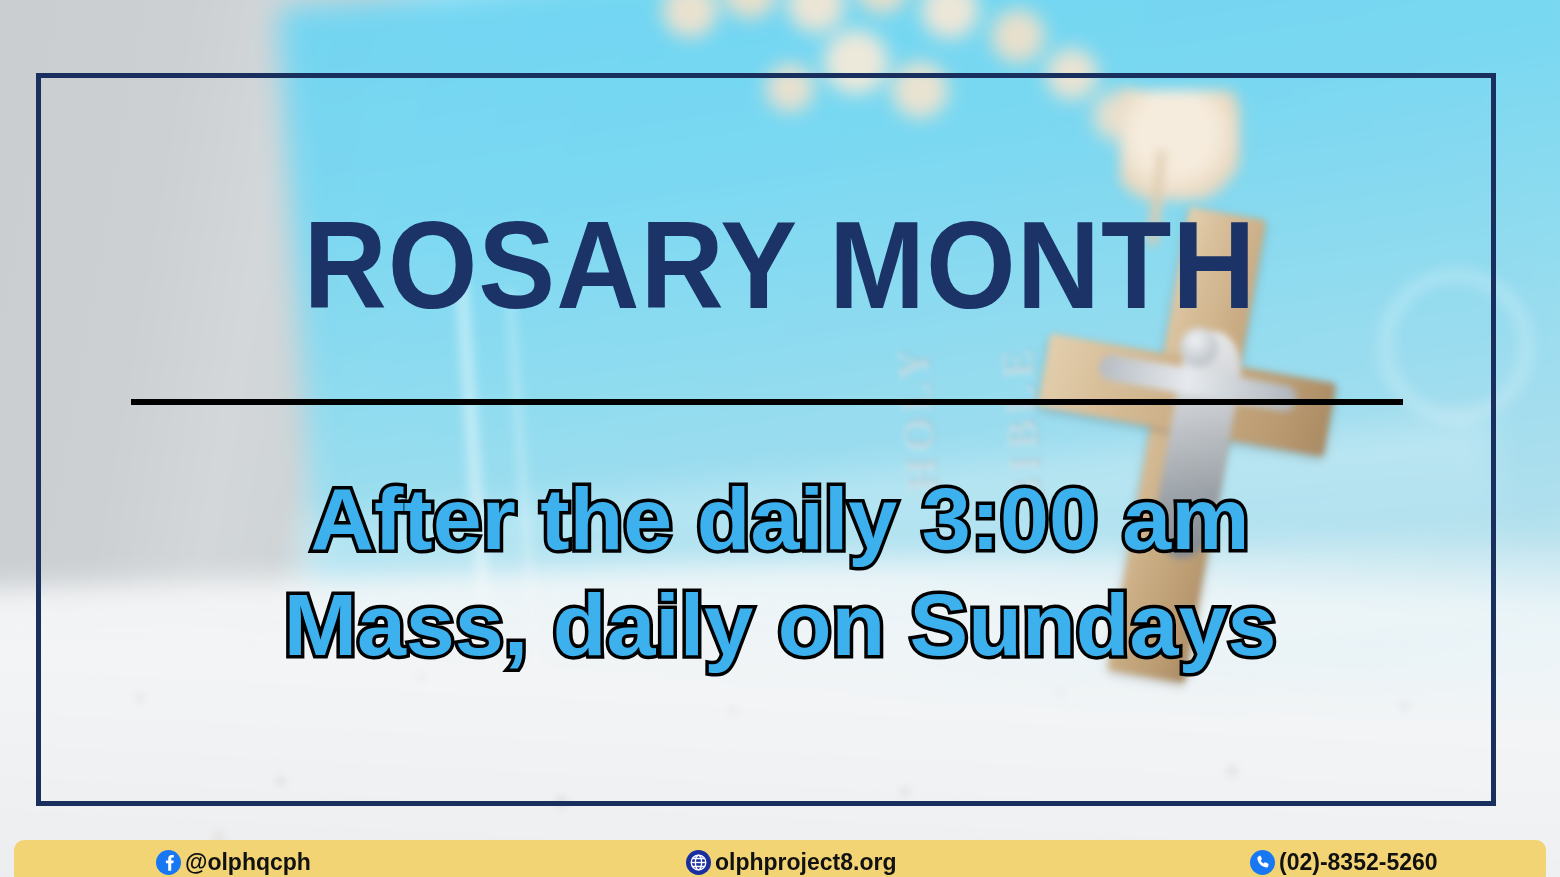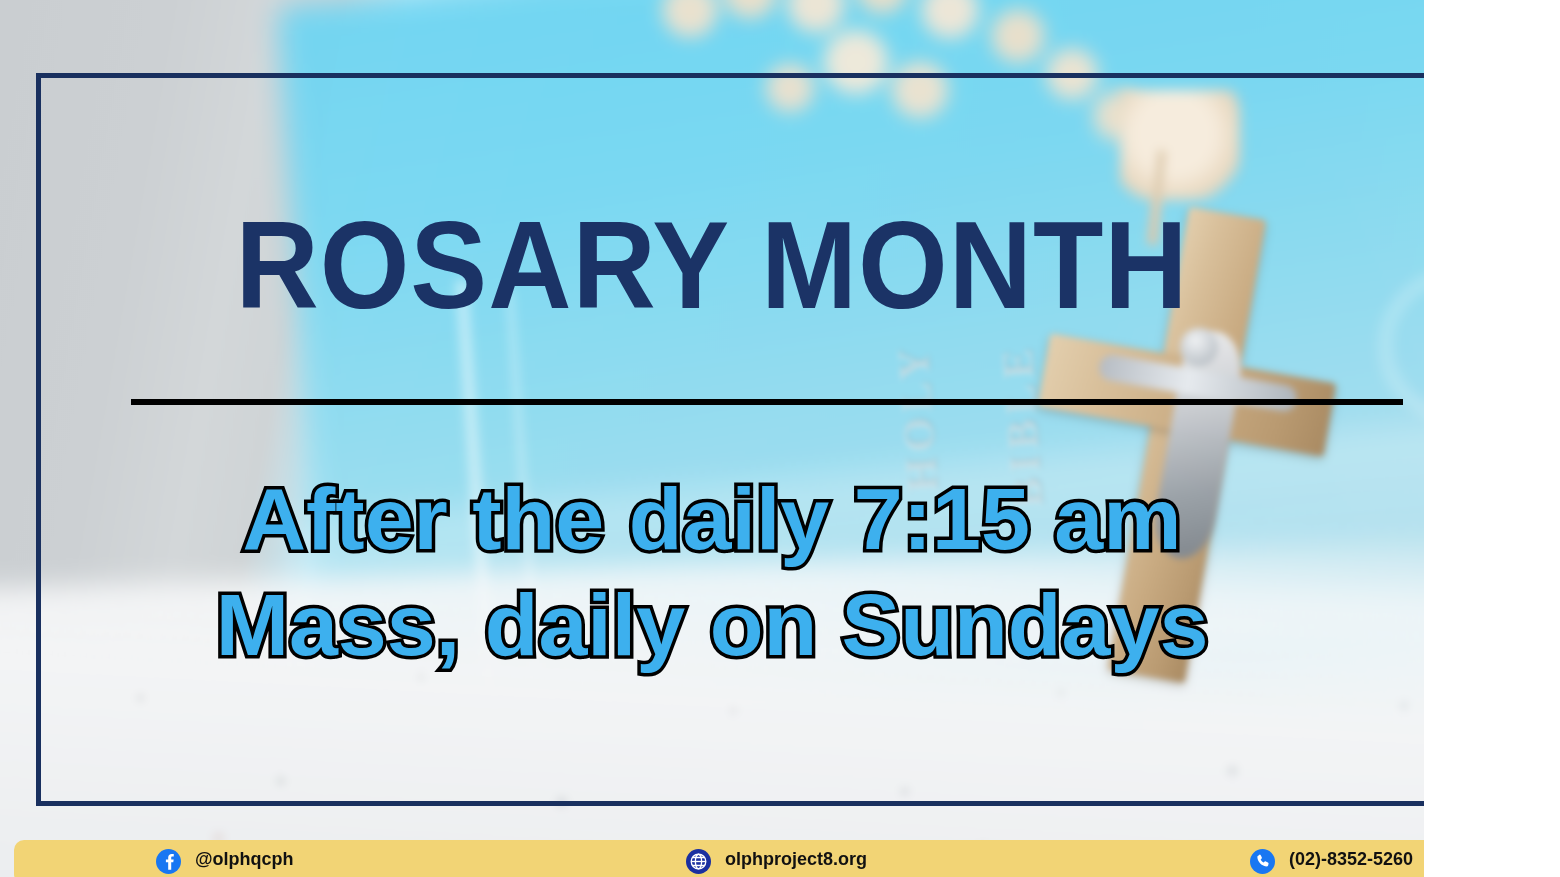--- a/index.html
+++ b/index.html
@@ -6,21 +6,21 @@
     margin: 0;
     padding: 0;
     background: #ffffff;
   }
   body {
     font-family: "Liberation Sans", sans-serif;
   }
 
   .poster {
     position: relative;
-    width: 1424px;
+    width: 1560px;
     height: 877px;
     overflow: hidden;
     background: #cfd3d6;
   }
 
   
   .photo {
     position: absolute;
     inset: 0;
     overflow: hidden;
@@ -267,23 +267,24 @@
     top: 840px;
     width: 1532px;
     height: 44px;
     background: #f2d475;
     border-radius: 10px;
     display: flex;
     align-items: center;
   }
   .foot-item {
     display: flex;
-    gap: 14px;
+    align-items: center;
+    gap: 4px;
     font-weight: 700;
-    font-size: 18px;
+    font-size: 23px;
     color: #111111;
     white-space: nowrap;
   }
   .foot-fb   { position: absolute; left: 142px; top: 9px; }
   .foot-web  { position: absolute; left: 672px; top: 9px; }
   .foot-tel  { position: absolute; left: 1236px; top: 9px; }
 
   .ico { width: 25px; height: 25px; display: block; flex: 0 0 auto; }
 </style>
 </head>
@@ -320,21 +321,21 @@
     </div>
   </div>
 
   <div class="frame"></div>
 
   <div class="title">ROSARY MONTH</div>
 
   <div class="divider"></div>
 
   <div class="subtitle">
-    <span class="line">After the daily 7:15 am</span>
+    <span class="line">After the daily 3:00 am</span>
     <span class="line">Mass, daily on Sundays</span>
   </div>
 
   <div class="footer">
 
     <div class="foot-item foot-fb">
       <svg class="ico" viewBox="0 0 24 24">
         <circle cx="12" cy="12" r="12" fill="#1877f2"></circle>
         <path fill="#ffffff" d="M14.6 12.6h2l.35-2.6H14.6V8.45c0-.75.23-1.26 1.3-1.26h1.15V4.86c-.33-.05-1.1-.13-2-.13-1.98 0-3.35 1.2-3.35 3.42V10H9.5v2.6h2.2V20h2.9z"></path>
       </svg>

